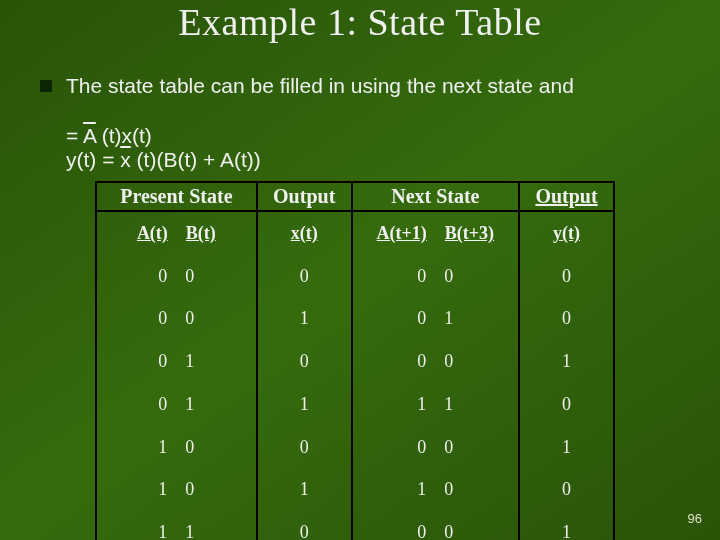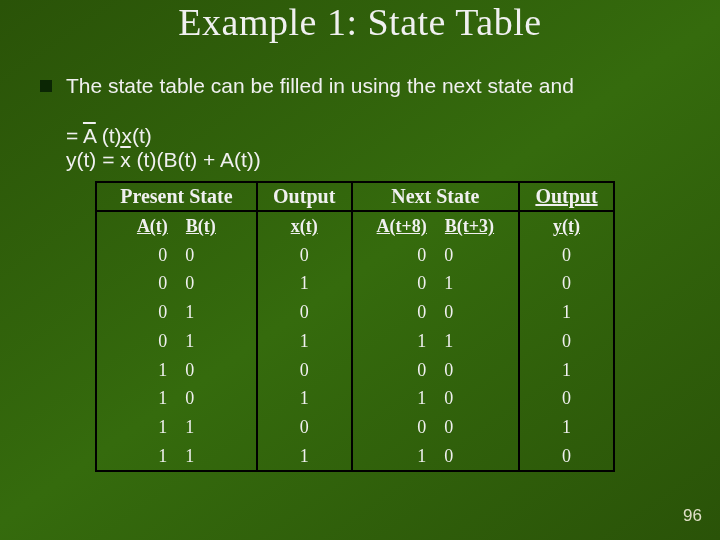--- a/index.html
+++ b/index.html
@@ -70,41 +70,41 @@
   th.group:last-child {
     text-decoration: underline;
   }
   td {
     border-left: 2px solid #000;
     border-right: 2px solid #000;
     border-top: none;
     border-bottom: none;
     font-size: 18px;
     text-align: center;
-    padding: 4px 4px;
+    padding: 11px 4px;
     line-height: 1.15;
   }
   tr.subhead td {
     font-weight: bold;
     text-decoration: underline;
     border-top: 2px solid #000;
   }
   tr.last td {
     border-bottom: 2px solid #000;
   }
   .pair {
     display: flex;
     justify-content: center;
     gap: 18px;
   }
   .pagenum {
     position: absolute;
     right: 18px;
     bottom: 14px;
-    font-size: 17px;
+    font-size: 13px;
     color: #e0e0c8;
   }
 </style>
 </head>
 <body>
 
 <div class="slide">
 
   <div class="title">Example 1: State Table</div>
 
@@ -131,21 +131,21 @@
         <tr class="subhead">
           <td>
             <div class="pair">
               <span>A(t)</span>
               <span>B(t)</span>
             </div>
           </td>
           <td>x(t)</td>
           <td>
             <div class="pair">
-              <span>A(t+8)</span>
+              <span>A(t+1)</span>
               <span>B(t+3)</span>
             </div>
           </td>
           <td>y(t)</td>
         </tr>
 
         <tr>
           <td>
                 <div class="pair">
                   <span>0</span>

